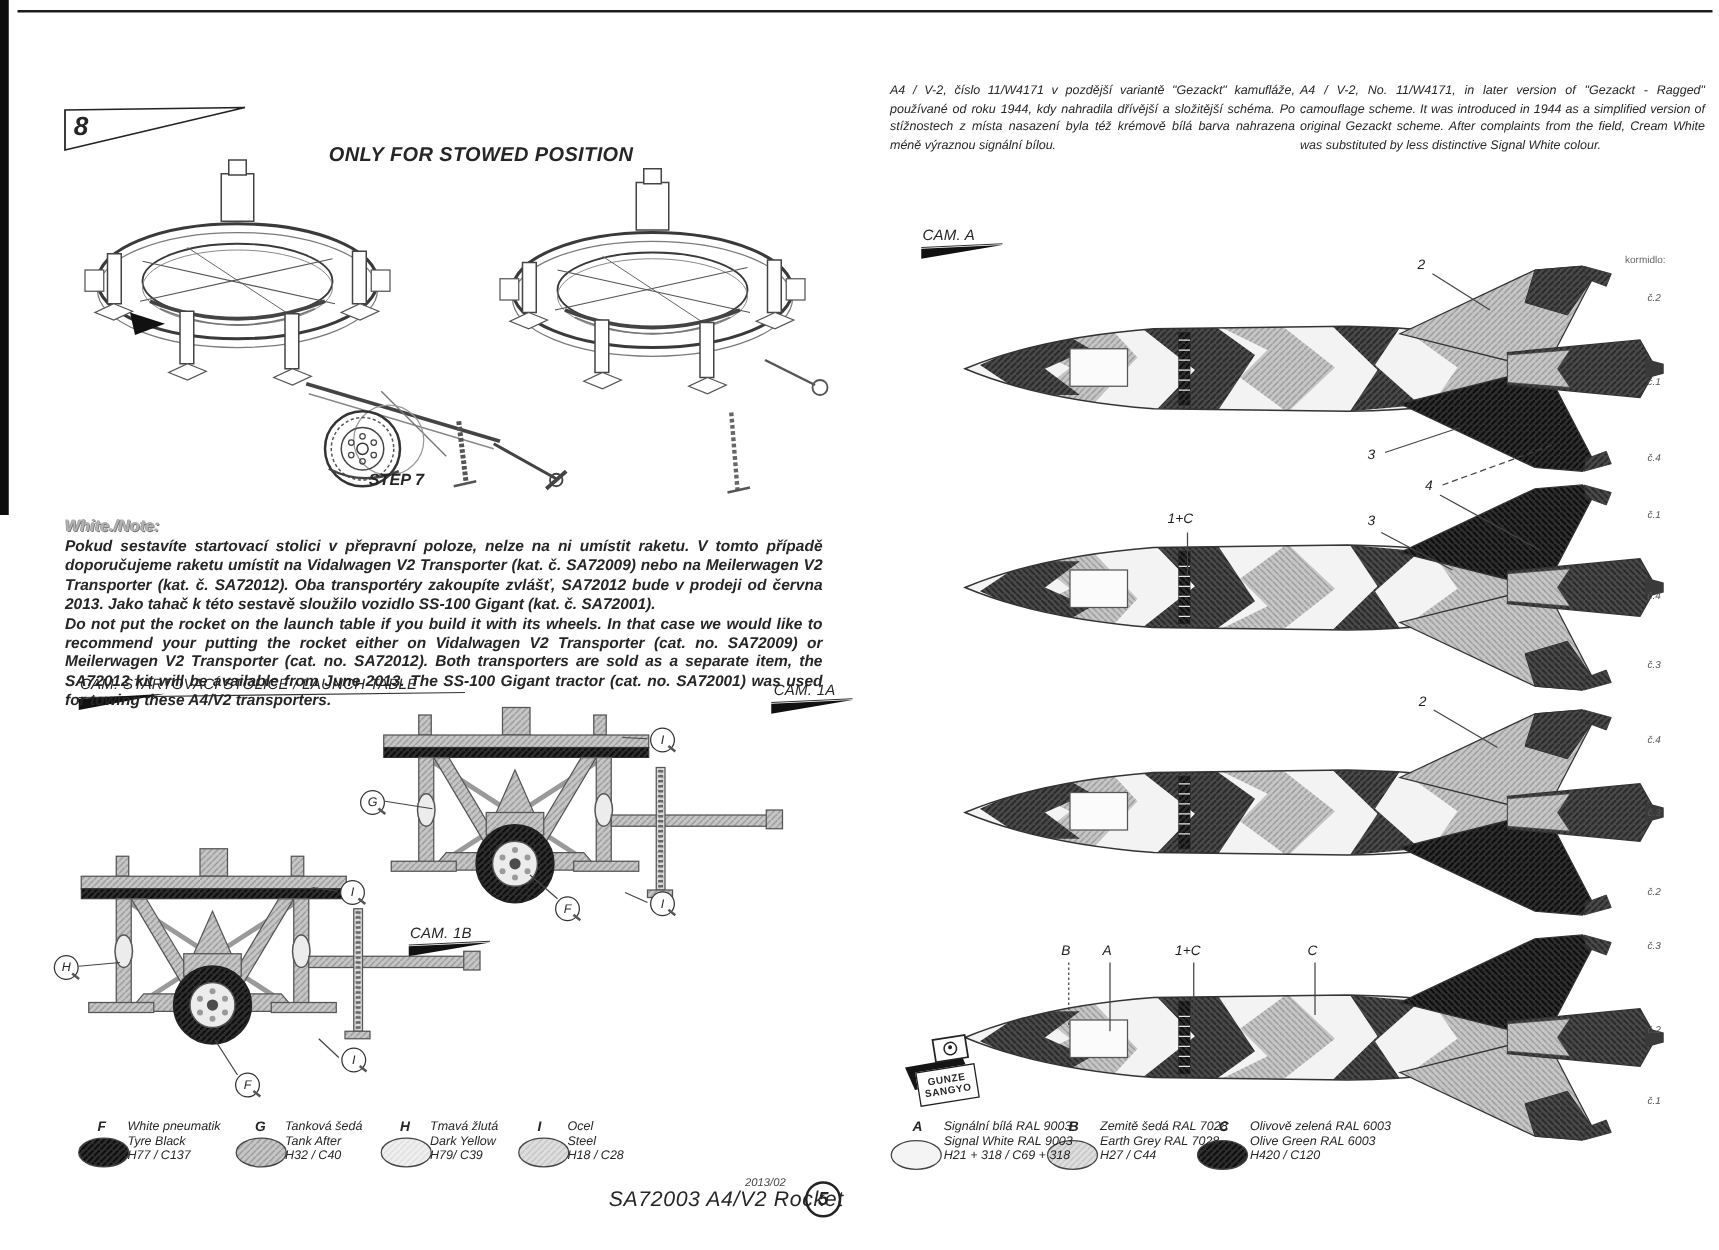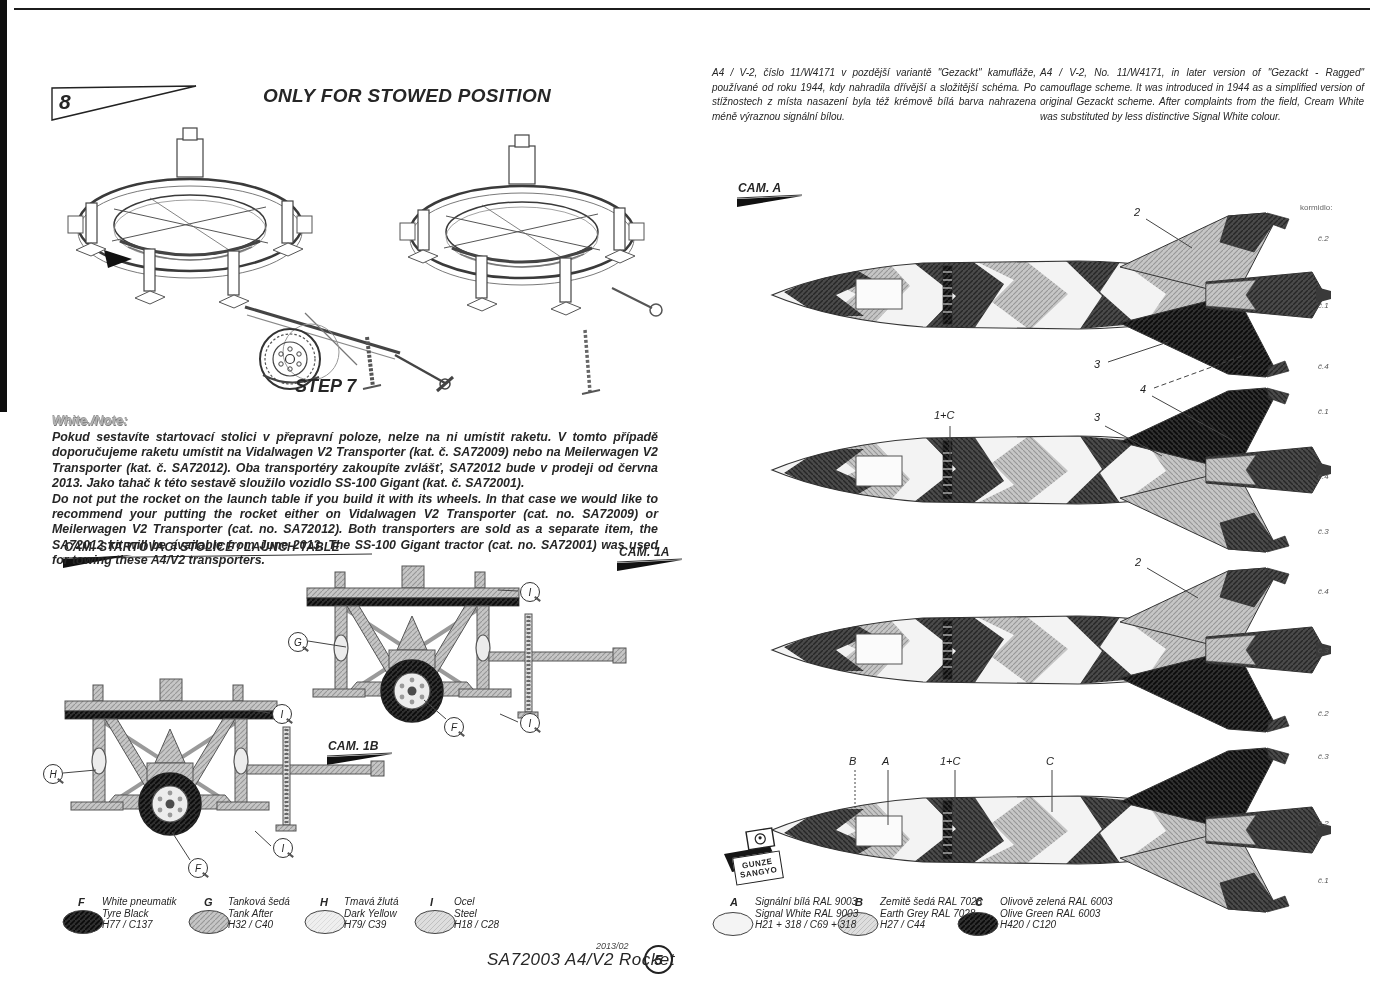--- a/index.html
+++ b/index.html
@@ -4,27 +4,27 @@
 <style>
   html,body{margin:0;padding:0;background:#fff;}
   .sheet{position:relative;width:1375px;height:1000px;background:#fff;overflow:hidden;
          font-family:"Liberation Sans",sans-serif;color:#262626;}
   .abs{position:absolute;}
   svg{display:block;}
   
   .leftbar{left:0;top:0;width:7px;height:412px;background:#0e0e0e;}
   .topline{left:14px;top:8px;width:1356px;height:2px;background:#1c1c1c;}
   .flag8-num{left:59px;top:90px;font-size:21px;font-weight:bold;font-style:italic;}
-  .stowed{left:263px;top:85px;font-size:19px;font-weight:bold;font-style:italic;letter-spacing:.3px;}
-  .step7{left:295px;top:376px;font-size:18px;font-weight:bold;font-style:italic;}
+  .stowed{left:263px;top:116px;font-size:16px;font-weight:bold;font-style:italic;letter-spacing:.3px;}
+  .step7{left:295px;top:376px;font-size:13px;font-weight:bold;font-style:italic;}
   .noteblock{left:52px;top:413px;width:606px;}
   .notehead{font-size:13px;font-weight:bold;font-style:italic;color:#b3b3b3;
             text-shadow:.6px .6px 0 #777,-.6px -.6px 0 #999;margin:0 0 2px 0;}
   .notep{margin:0;font-size:12.4px;font-weight:bold;font-style:italic;text-align:justify;line-height:1.24;}
-  .camlabel{font-size:12px;font-style:italic;letter-spacing:.2px;font-weight:bold;}
+  .camlabel{font-size:12px;font-style:italic;letter-spacing:.2px;}
   .cam-table-label{left:64px;top:540px;}
   .cam1a{left:619px;top:545px;}
   .cam1b{left:328px;top:739px;}
   .cama{left:738px;top:181px;}
   .rightpara{top:66px;width:324px;font-size:10px;font-style:italic;text-align:justify;line-height:1.46;}
   .para-cz{left:712px;}
   .para-en{left:1040px;}
   .kormidlo{left:1300px;top:203px;font-size:8px;color:#666;}
   .finlabel{left:1318px;font-size:8px;color:#555;font-style:italic;text-align:center;}
   .rcallout{font-size:11px;font-style:italic;color:#1d1d1d;}

